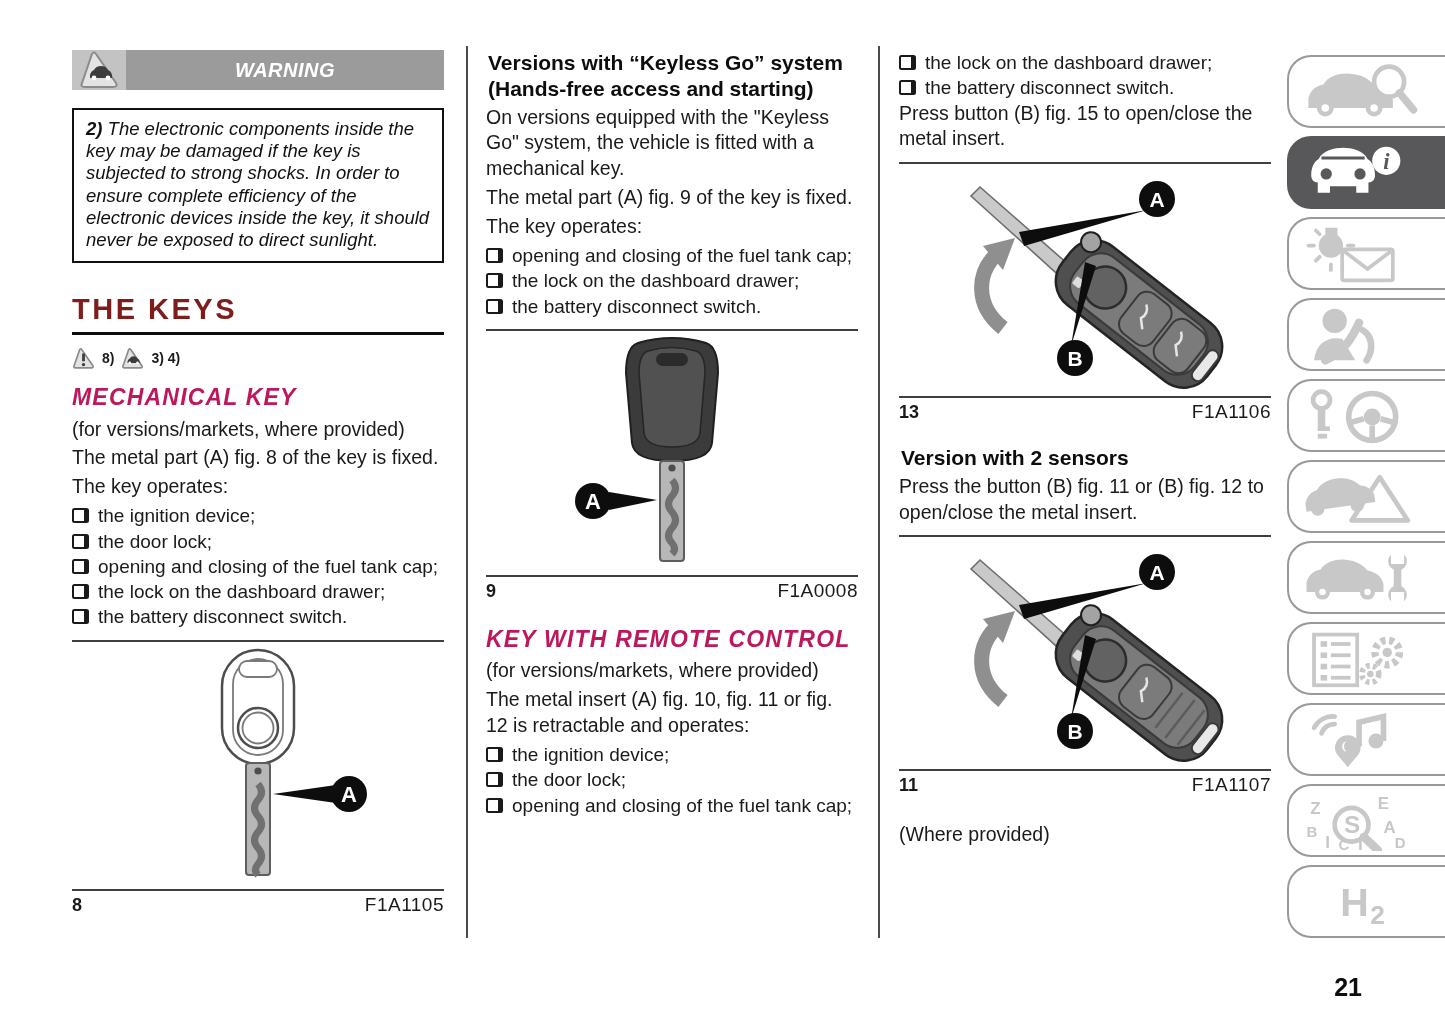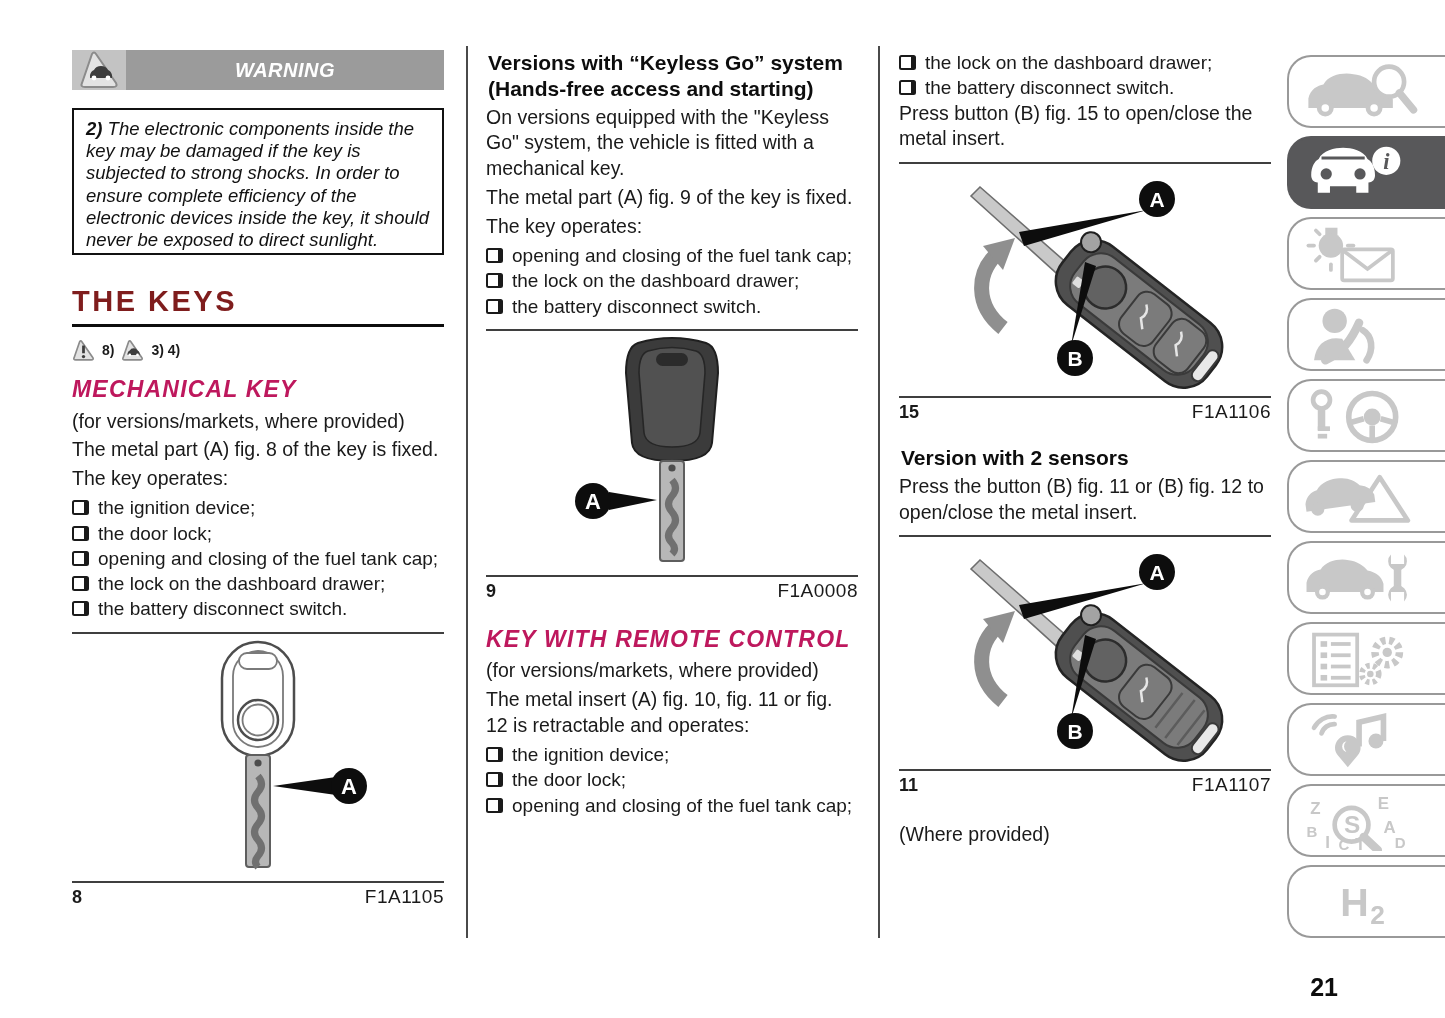--- a/index.html
+++ b/index.html
@@ -15,21 +15,21 @@
   .col3{left:899px;}
   .vdiv{position:absolute;top:46px;width:1.5px;height:892px;background:#4a4a4a;}
   .vdiv1{left:466px;}
   .vdiv2{left:878px;}
 
   
   .warn-bar{display:flex;align-items:stretch;height:40px;background:#9b9b9b;margin-bottom:18px;}
   .warn-icon-cell{width:54px;background:#c3c3c3;display:flex;align-items:center;justify-content:center;}
   .warn-title{flex:1;display:flex;align-items:center;justify-content:center;
     color:#ffffff;font-weight:bold;font-style:italic;font-size:20px;letter-spacing:.5px;}
-  .warn-note{border:2.5px solid #111;padding:8px 12px 2px;font-style:italic;
+  .warn-note{border:2.5px solid #111;padding:8px 12px 10px;font-style:italic;
     font-size:18.5px;line-height:1.2;margin-bottom:30px;color:#111;}
   .warn-note b{font-weight:bold;}
 
   
   .h1{font-size:29px;font-weight:bold;letter-spacing:2.5px;color:#7f1d1d;
       border-bottom:3.5px solid #0d0d0d;padding-bottom:6px;margin-bottom:12px;}
   .refs{display:flex;align-items:center;gap:7px;margin-bottom:16px;font-size:14px;font-weight:bold;}
   .h2head{font-size:23px;font-weight:bold;letter-spacing:1.2px;color:#be185d;margin:2px 0 6px;line-height:1.15;font-style:italic;}
   .h3head{font-size:21px;font-weight:bold;color:#0d0d0d;margin:10px 2px 2px;line-height:1.25;}
   .body-p{font-size:19.5px;line-height:1.33;margin:0 0 3px;}
@@ -45,21 +45,21 @@
   .fig-num{font-size:18px;font-weight:bold;}
   .fig-code{font-size:19px;font-weight:normal;letter-spacing:.5px;}
   .fig-art{display:block;}
 
   
   .sidebar{position:absolute;top:55px;right:0;width:158px;display:flex;flex-direction:column;gap:8px;}
   .side-btn{height:73px;border:2px solid #999;border-right:0;border-radius:24px 0 0 24px;
     background:#fff;display:flex;align-items:center;box-sizing:border-box;padding-left:10px;}
   .side-btn.active{background:#58585a;border-color:#58585a;}
 
-  .page-num{position:absolute;right:107px;bottom:16px;font-size:25px;font-weight:bold;color:#0d0d0d;}
+  .page-num{position:absolute;right:83px;bottom:16px;font-size:25px;font-weight:bold;color:#0d0d0d;}
 
   .mini-tri{position:relative;top:1px;}
 </style>
 </head>
 <body>
 
 <div class="page">
 
   <div class="col col1">
 
@@ -199,21 +199,21 @@
         <polygon points="116,72 84,80 104,104" fill="#8f8f8f"></polygon>
         <polygon points="248,44 120,66 125,80" fill="#0d0d0d"></polygon>
         <circle cx="258" cy="33" r="18" fill="#0d0d0d"></circle>
         <text x="258" y="41" text-anchor="middle" font-size="21" font-weight="bold" fill="#ffffff">A</text>
         <polygon points="172,180 186,96 197,100" fill="#0d0d0d"></polygon>
         <circle cx="176" cy="192" r="18" fill="#0d0d0d"></circle>
         <text x="176" y="200" text-anchor="middle" font-size="21" font-weight="bold" fill="#ffffff">B</text>
       </svg>
       <hr class="fig-rule bot">
       <div class="fig-cap">
-        <span class="fig-num">15</span>
+        <span class="fig-num">13</span>
         <span class="fig-code">F1A1106</span>
       </div>
     </div>
 
     <div class="h3head" style="margin-top:22px;">Version with 2 sensors</div>
     <p class="body-p">Press the button (B) fig. 11 or (B) fig. 12 to open/close the metal insert.</p>
 
     <div class="figure">
       <hr class="fig-rule">
       <svg class="fig-art" width="372" height="228" viewBox="0 0 372 228">

